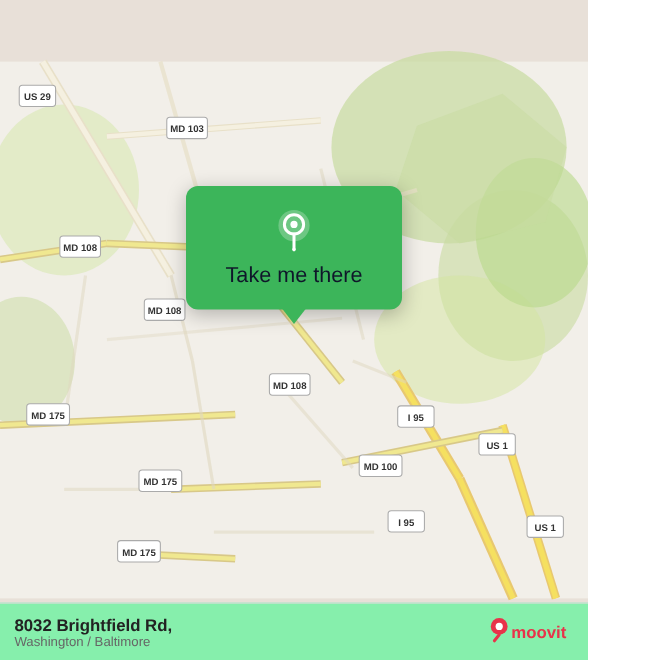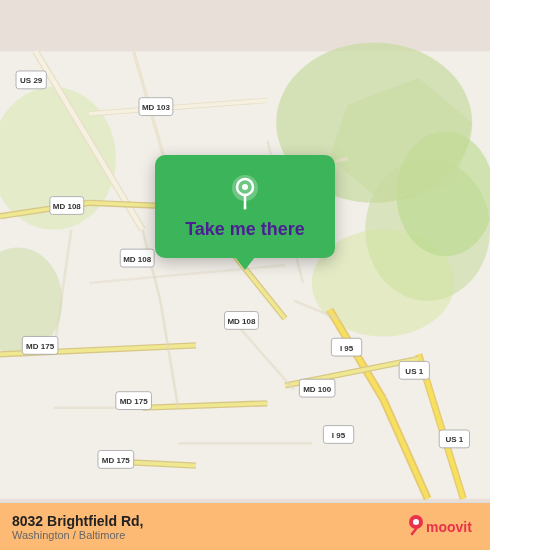--- a/index.html
+++ b/index.html
@@ -28,21 +28,21 @@
       height: 100%;
     }
 
     
     .bottom-bar {
       position: absolute;
       bottom: 0;
       left: 0;
       right: 0;
       height: 48px;
-      background: #fdba74;
+      background: #86efac;
       display: flex;
       align-items: center;
       justify-content: space-between;
       padding: 0 12px;
       border-top: 1px solid #ddd;
     }
 
     .bottom-bar-left {
       display: flex;
       flex-direction: column;
@@ -93,23 +93,23 @@
       border-right: 10px solid transparent;
       border-top: 13px solid #3cb55a;
     }
 
     .popup-pin-icon {
       width: 38px;
       height: 38px;
     }
 
     .popup-label {
-      color: #4c1d95;
+      color: #0f172a;
       font-size: 18px;
-      font-weight: bold;
+      font-weight: normal;
       white-space: nowrap;
     }
 
     
     .osm-attribution {
       position: absolute;
       bottom: 52px;
       left: 6px;
       font-size: 10px;
       color: #333;

